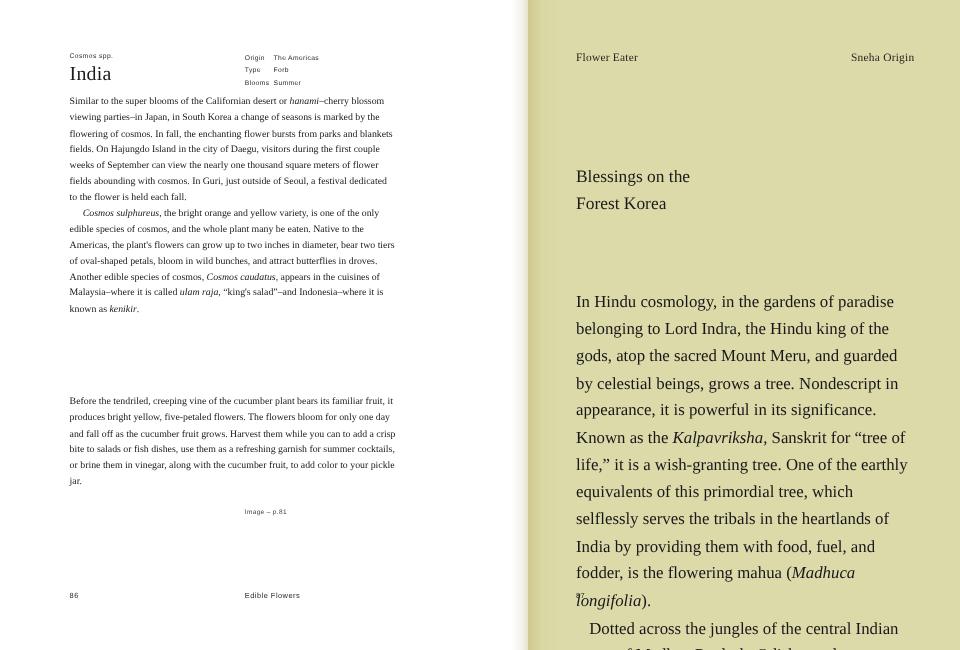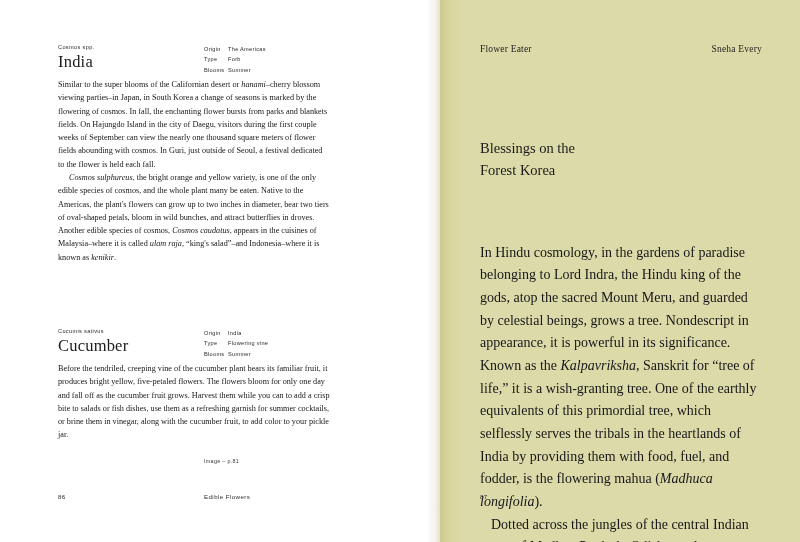--- a/index.html
+++ b/index.html
@@ -176,48 +176,39 @@
         </div>
         <div class="body-copy">
           <p>Similar to the super blooms of the Californian desert or <i>hanami</i>–cherry blossom viewing parties–in Japan, in South Korea a change of seasons is marked by the flowering of cosmos. In fall, the enchanting flower bursts from parks and blankets fields. On Hajungdo Island in the city of Daegu, visitors during the first couple weeks of September can view the nearly one thousand square meters of flower fields abounding with cosmos. In Guri, just outside of Seoul, a festival dedicated to the flower is held each fall.</p>
           <p><i>Cosmos sulphureus</i>, the bright orange and yellow variety, is one of the only edible species of cosmos, and the whole plant many be eaten. Native to the Americas, the plant's flowers can grow up to two inches in diameter, bear two tiers of oval-shaped petals, bloom in wild bunches, and attract butterflies in droves. Another edible species of cosmos, <i>Cosmos caudatus</i>, appears in the cuisines of Malaysia–where it is called <i>ulam raja</i>, “king's salad”–and Indonesia–where it is known as <i>kenikir</i>.</p>
         </div>
       </div>
 
       <div class="gap-1"></div>
 
       <div class="entry">
-        <div class="entry-head">
-          <div class="sci-name">Cucumis sativus</div>
-          <h2 class="common-name">Cucumber</h2>
-          <div class="meta">
-            <div><span class="k">Origin</span><span>India</span></div>
-            <div><span class="k">Type</span><span>Flowering vine</span></div>
-            <div><span class="k">Blooms</span><span>Summer</span></div>
-          </div>
-        </div>
         <div class="body-copy">
           <p>Before the tendriled, creeping vine of the cucumber plant bears its familiar fruit, it produces bright yellow, five-petaled flowers. The flowers bloom for only one day and fall off as the cucumber fruit grows. Harvest them while you can to add a crisp bite to salads or fish dishes, use them as a refreshing garnish for summer cocktails, or brine them in vinegar, along with the cucumber fruit, to add color to your pickle jar.</p>
         </div>
         <div class="caption">Image – p.81</div>
       </div>
 
     </div>
 
     <div class="folio-left">
       <span class="num">86</span>
       <span>Edible Flowers</span>
     </div>
   </div>
 
   <div class="page page-right">
     <div class="right-inner">
       <div class="running-head">
         <span>Flower Eater</span>
-        <span>Sneha Every</span>
+        <span>Sneha Origin</span>
       </div>
 
       <h1 class="chapter-title">
         <span>Blessings on the</span><br>
         <span>Forest Korea</span>
       </h1>
 
       <div class="right-body">
         <p>In Hindu cosmology, in the gardens of paradise belonging to Lord Indra, the Hindu king of the gods, atop the sacred Mount Meru, and guarded by celestial beings, grows a tree. Nondescript in appearance, it is powerful in its significance. Known as the <i>Kalpavriksha</i>, Sanskrit for “tree of life,” it is a wish-granting tree. One of the earthly equivalents of this primordial tree, which selflessly serves the tribals in the heartlands of India by providing them with food, fuel, and fodder, is the flowering mahua (<i>Madhuca longifolia</i>).</p>
         <p>Dotted across the jungles of the central Indian states of Madhya Pradesh, Odisha, and Chhattisgarh, the mahua blooms in the harshest of seasons, the Indian summer, when a hot, dry wind called the <i>loo</i> blows across the region, sapping life and moisture from the otherwise dense, luxuriant vegetation. While green forests turn brown and brittle and summer crops begin to fail, the mahua blossoms, and its fleshy, berry-like yellow flowers fall to the ground every night, waiting to be collected. Every part of the tree is useful, but none as much as the flowers, on which humans and animals such as elephants, bears, and monkeys survive in long months of scarcity.</p>

